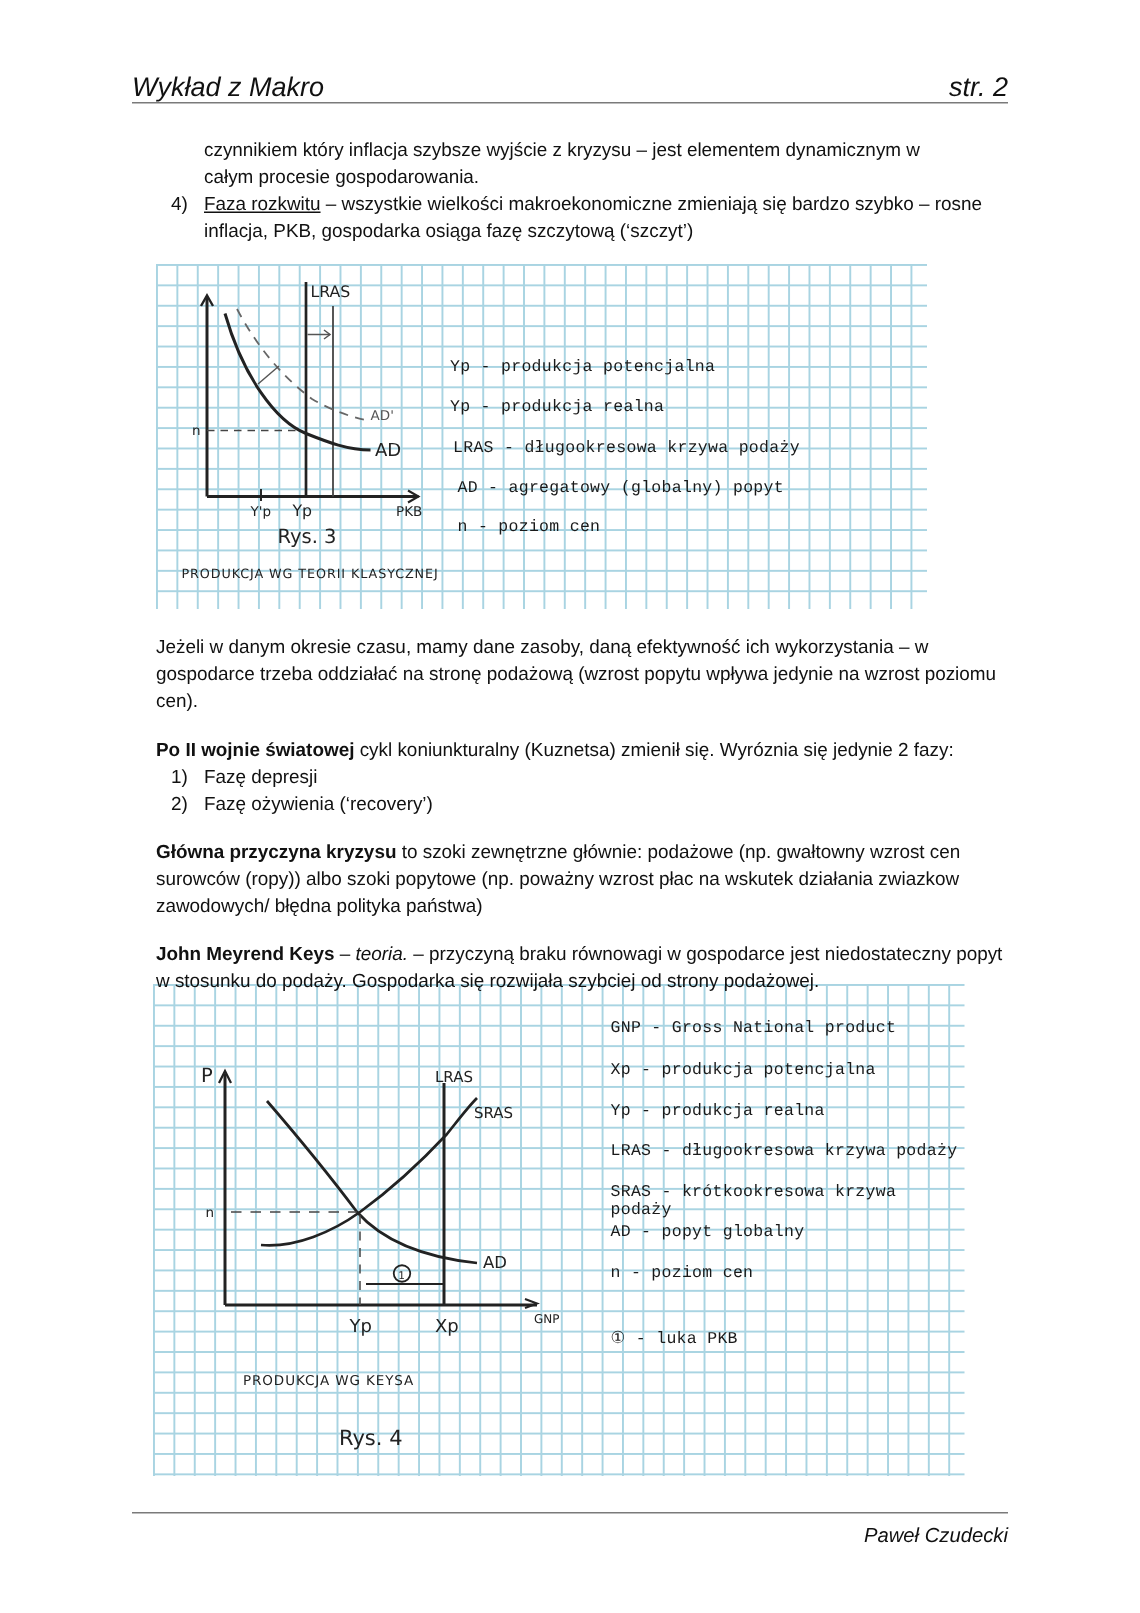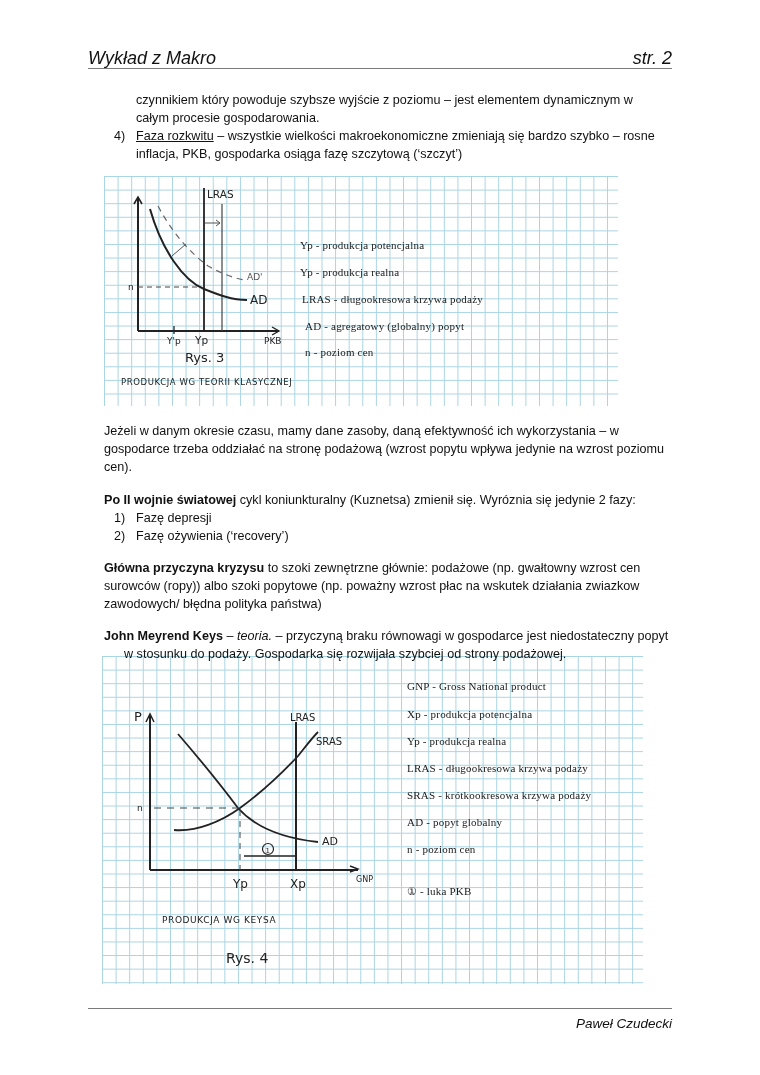--- a/index.html
+++ b/index.html
@@ -16,35 +16,35 @@
   .li .num { position: absolute; left: 10px; }
   .u { text-decoration: underline; }
   b { font-weight: bold; text-align: right; }
   .grid { position: absolute;
     background-color: #fff;
     background-image:
       linear-gradient(to right, #a9d4e2 1px, transparent 1px),
       linear-gradient(to bottom, #a9d4e2 1px, transparent 1px);
     background-size: 13.6px 13.6px; }
   .hand { font-family: "DejaVu Sans", sans-serif; font-size: 10.5px; fill: #222; }
-  .legend-line { position: absolute; font-family: Liberation Serif, serif; font-size: 11px; color: #1a1a1a; letter-spacing: 0.2px; }
+  .legend-line { position: absolute; font-family: Liberation Mono, monospace; font-size: 11px; color: #1a1a1a; letter-spacing: 0.2px; }
   .footer { position: absolute; left: 88px; top: 1008px; width: 584px; border-top: 1.5px solid #7a7a7a; }
   .footer .author { position: absolute; right: 0; top: 7px; font-style: italic; font-size: 13.5px; white-space: nowrap; text-align: right; }
   svg text { font-family: "DejaVu Sans", sans-serif; }
 </style>
 </head>
 <body>
 
 <div class="page-header">
   <span class="left">Wykład z Makro</span>
   <span class="right">str. 2</span>
 </div>
 
 <div class="text-block" style="top:91px;">
-  <p class="indent">czynnikiem który powoduje szybsze wyjście z poziomu – jest elementem dynamicznym w</p>
+  <p class="indent">czynnikiem który inflacja szybsze wyjście z kryzysu – jest elementem dynamicznym w</p>
   <p class="indent">całym procesie gospodarowania.</p>
   <div class="li">
     <span class="num">4)</span>
     <span class="u">Faza rozkwitu</span><span> – wszystkie wielkości makroekonomiczne zmieniają się bardzo szybko – rosne</span>
   </div>
   <p class="indent">inflacja, PKB, gospodarka osiąga fazę szczytową (‘szczyt’)</p>
 </div>
 
 <div class="grid" style="left:104px; top:176px; width:514px; height:230px;">
   <svg width="514" height="230" style="position:absolute;left:0;top:0;">
@@ -149,18 +149,18 @@
   <div class="legend-line" style="left:305px; top:79px;">Yp - produkcja realna</div>
   <div class="legend-line" style="left:305px; top:106px;">LRAS - długookresowa krzywa podaży</div>
   <div class="legend-line" style="left:305px; top:133px;">SRAS - krótkookresowa krzywa podaży</div>
   <div class="legend-line" style="left:305px; top:160px;">AD - popyt globalny</div>
   <div class="legend-line" style="left:305px; top:187px;">n - poziom cen</div>
   <div class="legend-line" style="left:305px; top:213px;margin-top:16px;">① - luka PKB</div>
 </div>
 
 <div class="text-block" style="top:627px;">
   <p><b>John Meyrend Keys</b><span> – </span><i>teoria.</i><span> – przyczyną braku równowagi w gospodarce jest niedostateczny popyt</span></p>
-  <p style="position:relative; z-index:2;margin-left:20px;">w stosunku do podaży. Gospodarka się rozwijała szybciej od strony podażowej.</p>
+  <p style="position:relative; z-index:2;">w stosunku do podaży. Gospodarka się rozwijała szybciej od strony podażowej.</p>
 </div>
 
 <div class="footer">
   <span class="author">Paweł Czudecki</span>
 </div>
 
 </body></html>

